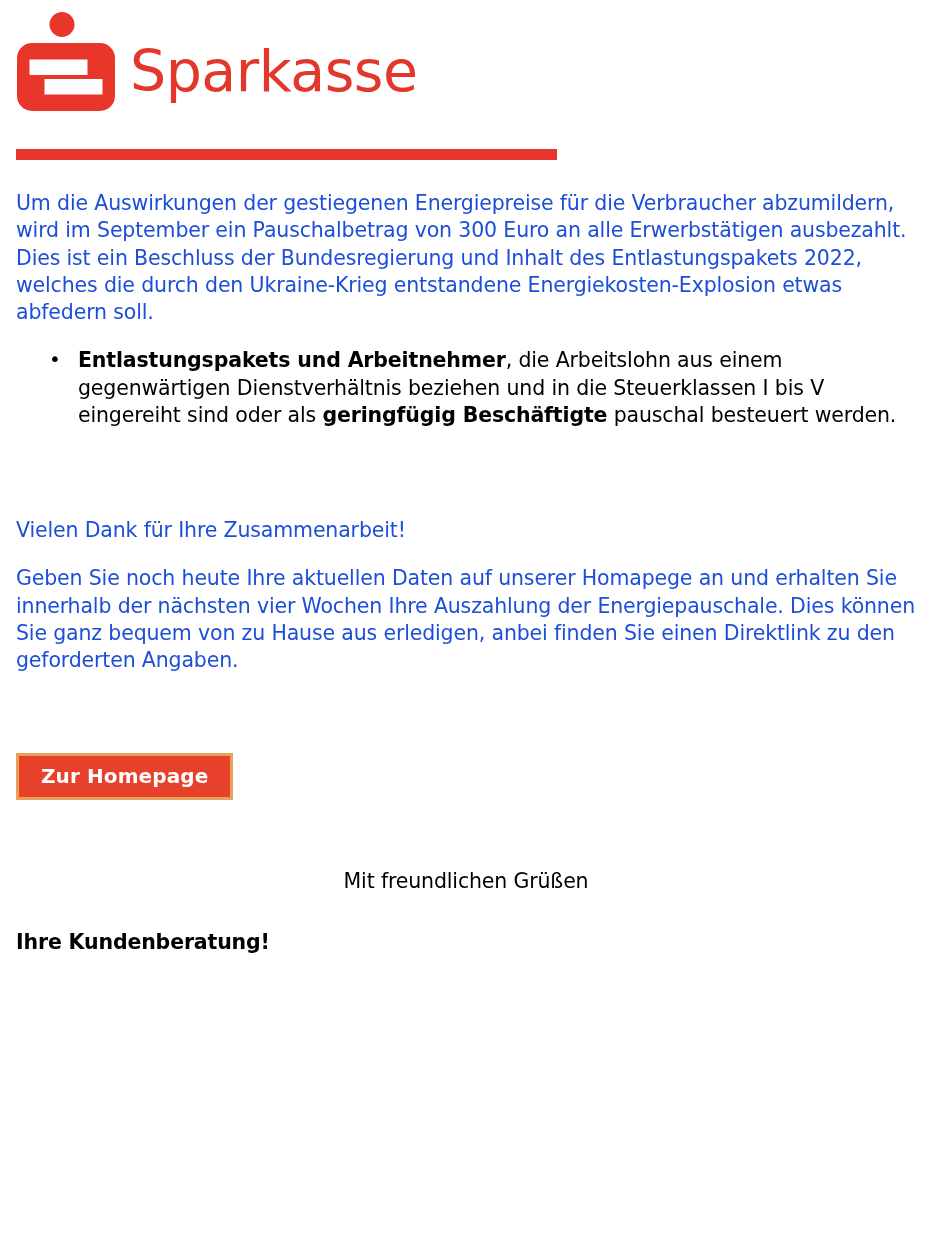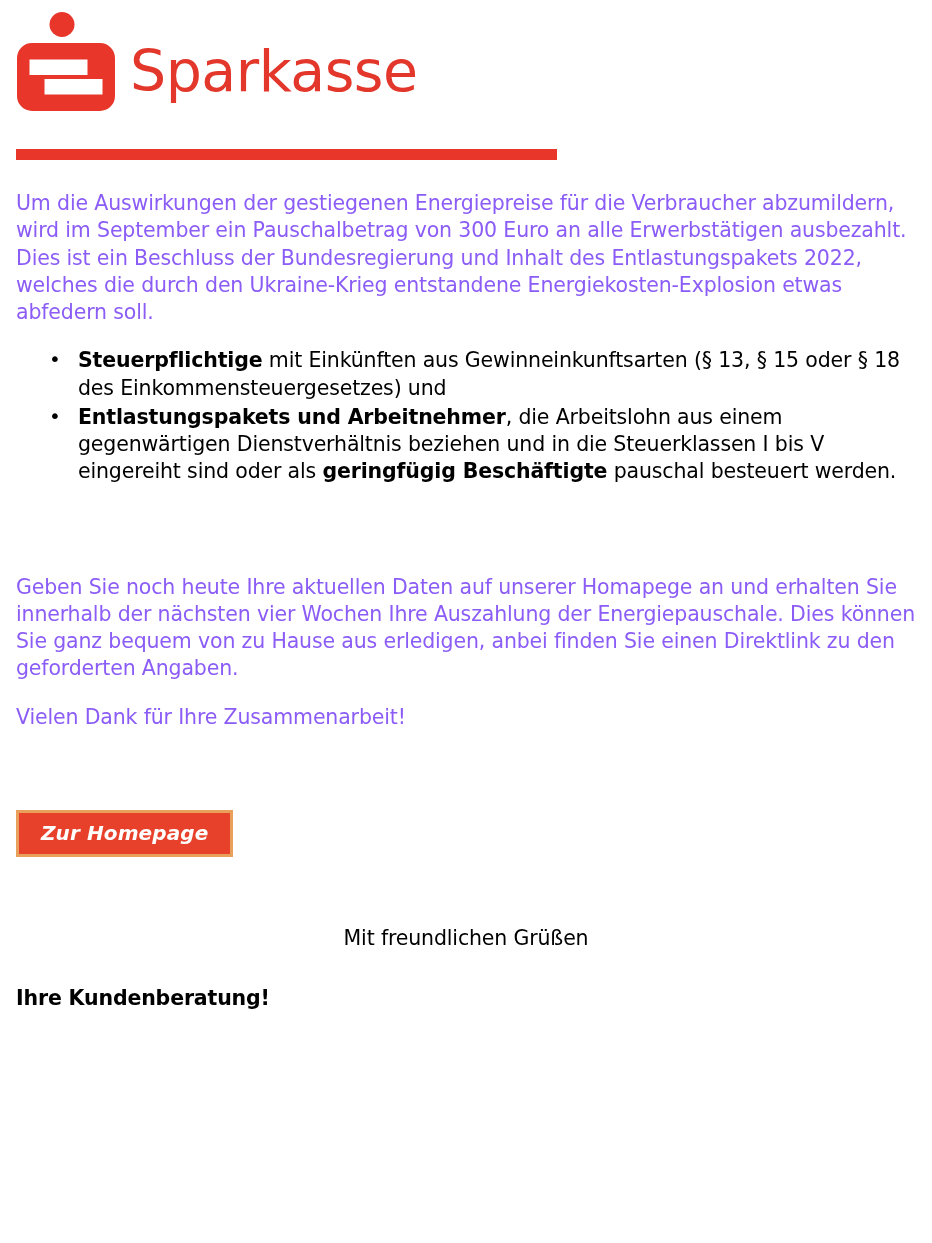--- a/index.html
+++ b/index.html
@@ -77,21 +77,21 @@
     font-weight: bold;
     color: #333333;
     line-height: 1.35;
     margin: 0 0 58px 0;
     letter-spacing: -0.1px;
   }
 
   p.body-text {
     font-size: 20.5px;
     line-height: 1.33;
-    color: #8b5cf6;
+    color: #1d4ed8;
     margin: 0 0 21px 0;
     letter-spacing: -0.15px;
   }
   p.body-text.tight {
     margin-bottom: 18px;
   }
 
   
   ul.bullets {
     list-style: none;
@@ -126,21 +126,20 @@
   .spacer-before-button {
     height: 58px;
   }
   .spacer-after-button {
     height: 68px;
   }
 
   
   .cta-wrap {
     display: block;
-    font-style: italic;
   }
   .cta-button {
     display: inline-block;
     background: #e8412b;
     border: 3px solid #e8a05a;
     color: #ffffff;
     font-size: 20px;
     font-weight: bold;
     letter-spacing: 0.1px;
     padding: 8px 22px 9px 22px;
@@ -189,33 +188,30 @@
   <div class="divider"></div>
 
   <div class="content">
 
 
     <p class="body-text">Um die Auswirkungen der gestiegenen Energiepreise für die Verbraucher abzumildern, wird im September ein Pauschalbetrag von 300 Euro an alle Erwerbstätigen ausbezahlt. Dies ist ein Beschluss der Bundesregierung und Inhalt des Entlastungspakets 2022, welches die durch den Ukraine-Krieg entstandene Energiekosten-Explosion etwas abfedern soll.</p>
 
 
     <ul class="bullets">
       <li>
-        <b>Steuerpflichtige</b><span> mit Einkünften aus Gewinneinkunftsarten (§ 13, § 15 oder § 18 des Einkommensteuergesetzes) und</span>
-      </li>
-      <li>
         <b>Entlastungspakets und Arbeitnehmer</b><span>, die Arbeitslohn aus einem gegenwärtigen Dienstverhältnis beziehen und in die Steuerklassen I bis V eingereiht sind oder als </span><b>geringfügig Beschäftigte</b><span> pauschal besteuert werden.</span>
       </li>
     </ul>
 
     <div class="spacer-after-list"></div>
 
 
+    <p class="body-text">Vielen Dank für Ihre Zusammenarbeit!</p>
+
     <p class="body-text">Geben Sie noch heute Ihre aktuellen Daten auf unserer Homapege an und erhalten Sie innerhalb der nächsten vier Wochen Ihre Auszahlung der Energiepauschale. Dies können Sie ganz bequem von zu Hause aus erledigen, anbei finden Sie einen Direktlink zu den geforderten Angaben.</p>
-
-    <p class="body-text">Vielen Dank für Ihre Zusammenarbeit!</p>
 
     <div class="spacer-before-button"></div>
 
     <div class="cta-wrap">
       <a class="cta-button" href="#">Zur Homepage</a>
     </div>
 
     <div class="spacer-after-button"></div>
 
     <p class="sign-off">Mit freundlichen Grüßen</p>

